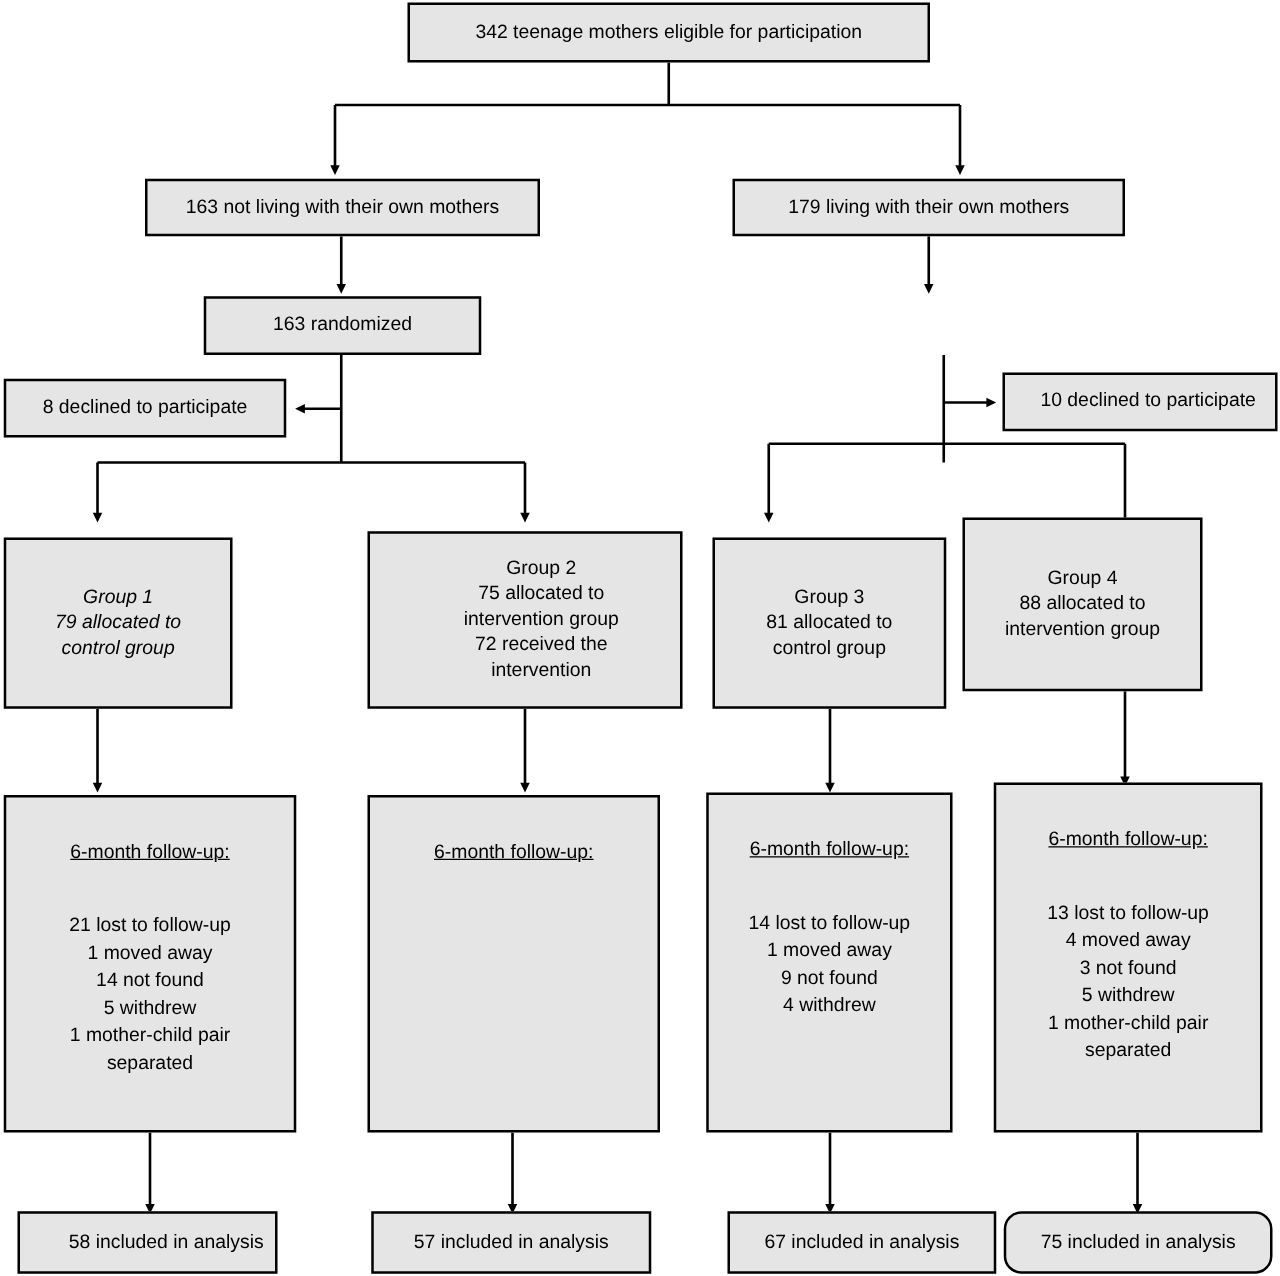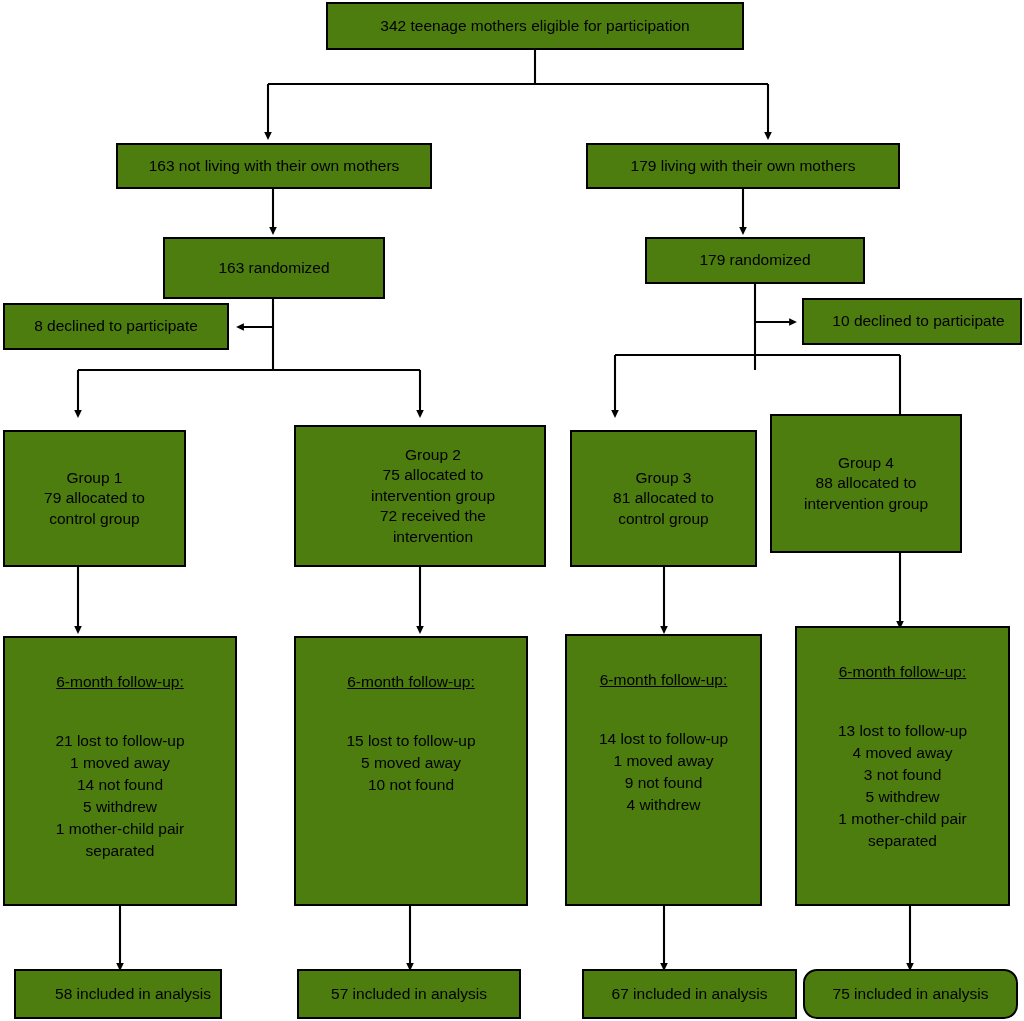--- a/index.html
+++ b/index.html
@@ -24,21 +24,21 @@
     left: 0;
     top: 0;
     width: 1024px;
     height: 1021px;
     pointer-events: none;
   }
   .node {
     position: absolute;
     box-sizing: border-box;
     border: 2px solid #000000;
-    background: #4d7c0f;
+    background: #e5e5e5;
     display: flex;
     align-items: center;
     justify-content: flex-end;
     text-align: center;
     line-height: 1.32;
     font-size: 15.5px;
     padding: 2px 6px;
     white-space: pre-line;
   }
   .node.top-align {
@@ -117,35 +117,32 @@
     <span class="node-text">342 teenage mothers eligible for participation</span>
   </div>
 
   <div class="node" style="left:116px; top:143px; width:316px; height:46px;">
     <span class="node-text">163 not living with their own mothers</span>
   </div>
   <div class="node" style="left:586px; top:143px; width:314px; height:46px;">
     <span class="node-text">179 living with their own mothers</span>
   </div>
 
-  <div class="node" style="left:163px; top:237px; width:222px; height:62px;">
+  <div class="node" style="left:163px; top:237px; width:222px; height:47px;">
     <span class="node-text">163 randomized</span>
-  </div>
-  <div class="node" style="left:645px; top:237px; width:220px; height:47px;">
-    <span class="node-text">179 randomized</span>
   </div>
 
   <div class="node" style="left:3px; top:303px; width:226px; height:47px;">
     <span class="node-text">8 declined to participate</span>
   </div>
   <div class="node" style="left:802px; top:298px; width:220px; height:47px;padding-left:19px;">
     <span class="node-text">10 declined to participate</span>
   </div>
 
-  <div class="node" style="left:3px; top:430px; width:183px; height:137px;">
+  <div class="node" style="left:3px; top:430px; width:183px; height:137px;font-style:italic;">
     <span class="node-text">Group 1
 79 allocated to
 control group</span>
   </div>
   <div class="node" style="left:294px; top:425px; width:252px; height:142px;padding-left:32px;">
     <span class="node-text">Group 2
 75 allocated to
 intervention group
 72 received the
 intervention</span>
@@ -168,23 +165,20 @@
 1 moved away
 14 not found
 5 withdrew
 1 mother-child pair
 separated</span>
     </div>
   </div>
   <div class="node top-align" style="left:294px; top:636px; width:234px; height:270px;">
     <div style="width:100%;">
       <span class="fu-head">6-month follow-up:</span>
-      <span class="fu-body">15 lost to follow-up
-5 moved away
-10 not found</span>
     </div>
   </div>
   <div class="node top-align" style="left:565px; top:634px; width:197px; height:272px;">
     <div style="width:100%;">
       <span class="fu-head">6-month follow-up:</span>
       <span class="fu-body">14 lost to follow-up
 1 moved away
 9 not found
 4 withdrew</span>
     </div>

